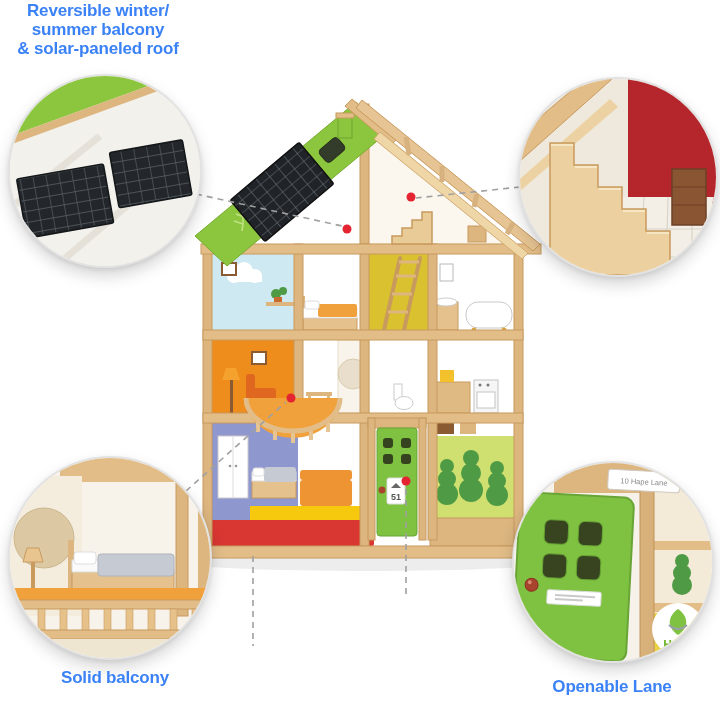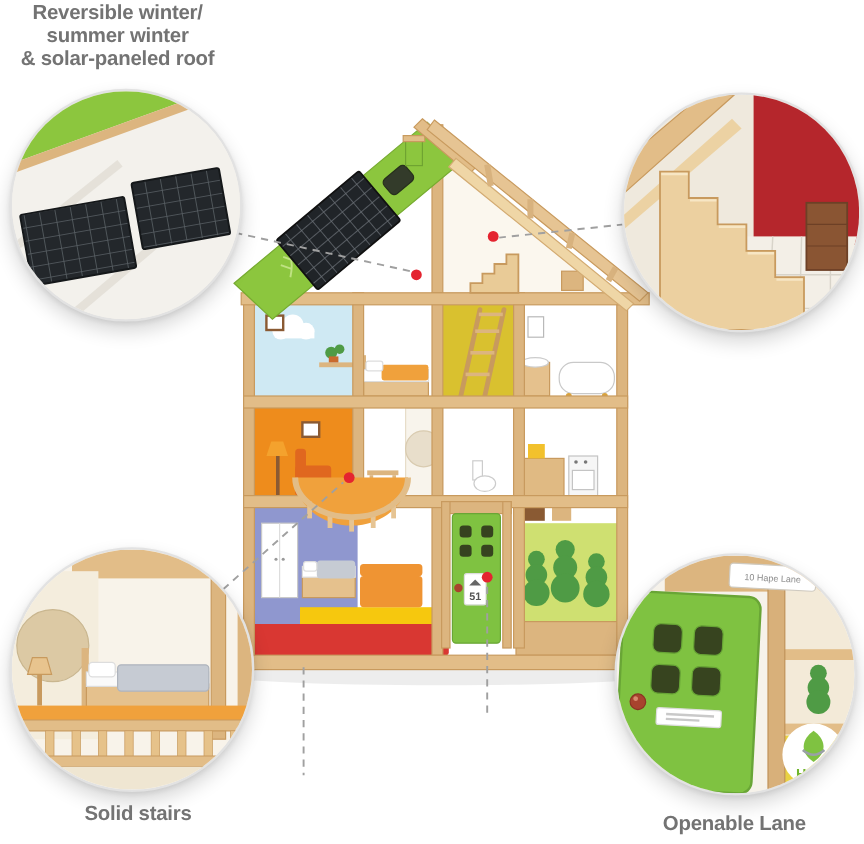--- a/index.html
+++ b/index.html
@@ -8,21 +8,21 @@
     font-family:"Liberation Sans", sans-serif;
   }
   .scene{position:absolute;left:0;top:0;z-index:1;}
   .callout{
     position:absolute;z-index:2;border-radius:50%;
     border:2px solid #e2e2e2;overflow:hidden;background:#f6f3ec;
     box-shadow:0 8px 16px rgba(0,0,0,.16), 0 2px 4px rgba(0,0,0,.08);
   }
   .callout svg{display:block;}
   .label{
-    position:absolute;z-index:3;font-weight:700;font-size:17px;color:#737373;
+    position:absolute;z-index:3;font-weight:700;font-size:17px;color:#3b82f6;
     text-align:center;line-height:1.13;letter-spacing:-0.2px;
   }
 </style>
 </head>
 <body>
 
 <div class="canvas">
 
   <svg class="scene" width="720" height="703" viewBox="0 0 720 703">
     <defs>
@@ -395,19 +395,19 @@
         <circle cx="164" cy="166" r="26" fill="#ffffff"></circle>
         <path d="M164,146 c-10,7 -12,18 0,26 c12,-8 10,-19 0,-26 z" fill="#7fc241"></path>
         <path d="M155,162 q9,8 18,0" fill="none" stroke="#9aa0a6" stroke-width="2"></path>
         <text x="164" y="186" font-size="12" font-weight="bold" fill="#6fb52c" text-anchor="middle" font-family="Liberation Sans, sans-serif">Hape</text>
       </g>
     </svg>
   </div>
 
   <div class="label" style="left:2px;top:1px;width:192px">
     <div>Reversible winter/</div>
-    <div>summer winter</div>
+    <div>summer balcony</div>
     <div>&amp; solar-paneled roof</div>
   </div>
-  <div class="label" style="left:20px;top:668px;width:190px">Solid stairs</div>
+  <div class="label" style="left:20px;top:668px;width:190px">Solid balcony</div>
   <div class="label" style="left:512px;top:677px;width:200px">Openable Lane</div>
 
 </div>
 
 </body></html>

